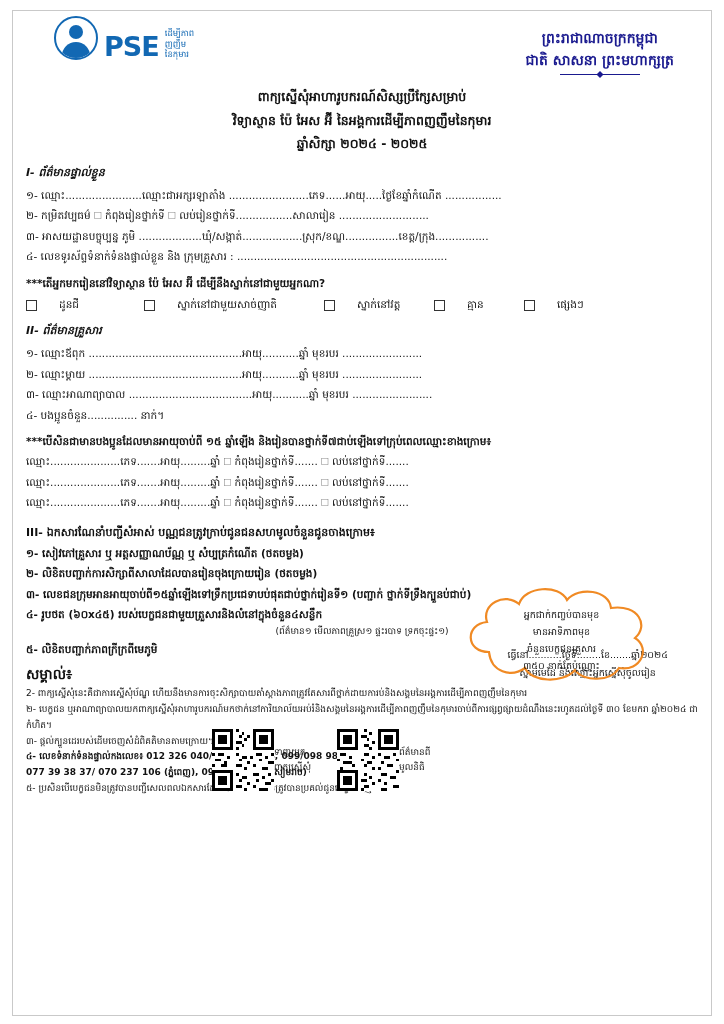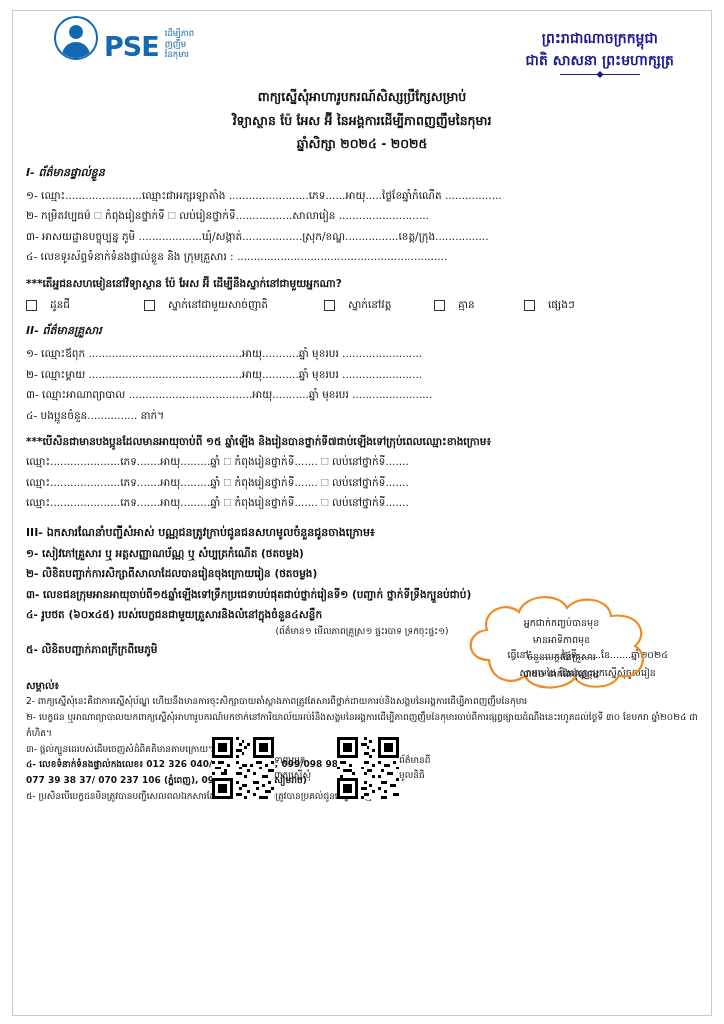--- a/index.html
+++ b/index.html
@@ -58,33 +58,33 @@
 
   
   .sect {
     font-size:11px; font-weight:bold; font-style:italic;
     margin:10px 0 4px 0;
   }
   .line { font-size:10.5px; line-height:1.95; margin:0; }
   .q { font-size:10.5px; font-weight:bold; margin-top:8px; line-height:1.7; }
 
   .cb-row { display:flex; gap:0px; margin:6px 0 2px 0; font-size:10.5px; }
-  .cb-row .cell { display:flex; align-items:center; gap:13px; }
+  .cb-row .cell { display:flex; align-items:center; gap:22px; }
   .box {
     display:inline-block; width:9px; height:9px;
     border:1px solid #333; background:#fff; flex:none;
   }
 
   .sect-iii { font-size:11px; font-weight:bold; margin:12px 0 2px 0; }
   .num { font-size:10.5px; font-weight:bold; line-height:1.95; }
   .note-small { font-size:9px; line-height:1.6;text-align:center; }
 
   .sig { position:absolute; right:30px; font-size:9.5px; line-height:1.9; text-align:center; }
 
-  .remark-title { font-size:10px; font-weight:bold; margin-top:20px; }
+  .remark-title { font-size:14px; font-weight:bold; margin-top:6px; }
   .remark { font-size:9px; line-height:1.75; }
   .phone { font-weight:bold; }
 
   
   .cloud {
     position:absolute; right:34px; bottom:110px;
     width:205px; height:105px;
   }
   .cloud svg { position:absolute; left:0; top:0; }
   .cloud .txt {
@@ -132,21 +132,21 @@
       <div>វិទ្យាស្ថាន ប៉ែ អែស អ៊ី នៃអង្គការដើម្បីភាពញញឹមនៃកុមារ</div>
       <div>ឆ្នាំសិក្សា ២០២៤ - ២០២៥</div>
     </div>
 
     <div class="sect">I- ព័ត៌មានផ្ទាល់ខ្លួន</div>
     <div class="line">១- ឈ្មោះ.......................ឈ្មោះជាអក្សរឡាតាំង ........................ភេទ......អាយុ.....ថ្ងៃខែឆ្នាំកំណើត .................</div>
     <div class="line">២- កម្រិតវប្បធម៌ 🗆 កំពុងរៀនថ្នាក់ទី        🗆 លប់រៀនថ្នាក់ទី.................សាលារៀន ...........................</div>
     <div class="line">៣- អាសយដ្ឋានបច្ចុប្បន្ន ភូមិ ...................ឃុំ/សង្កាត់..................ស្រុក/ខណ្ឌ................ខេត្ត/ក្រុង................</div>
     <div class="line">៤- លេខទូរស័ព្ទទំនាក់ទំនងផ្ទាល់ខ្លួន និង ក្រុមគ្រួសារ : ...............................................................</div>
 
-    <div class="q">***តើអ្នជនសហមៀននៅវិទ្យាស្ថាន ប៉ែ អែស អ៊ី ដើម្បីនឹងស្នាក់នៅជាមួយអ្នកណា?</div>
+    <div class="q">***តើអ្នកមករៀននៅវិទ្យាស្ថាន ប៉ែ អែស អ៊ី ដើម្បីនឹងស្នាក់នៅជាមួយអ្នកណា?</div>
     <div class="cb-row">
       <div class="cell" style="width:118px">
         <span class="box"></span>
         <span>ដូនជី</span>
       </div>
       <div class="cell" style="width:180px">
         <span class="box"></span>
         <span>ស្នាក់នៅជាមួយសាច់ញាតិ</span>
       </div>
       <div class="cell" style="width:110px">

